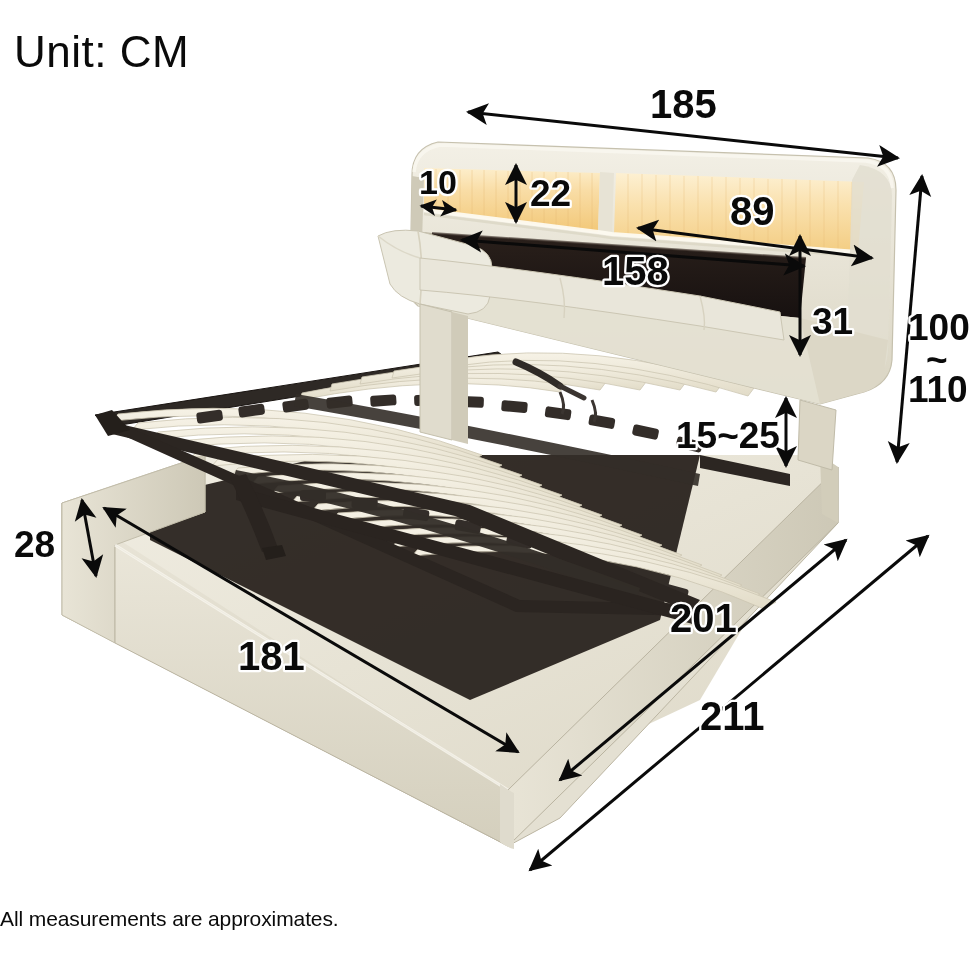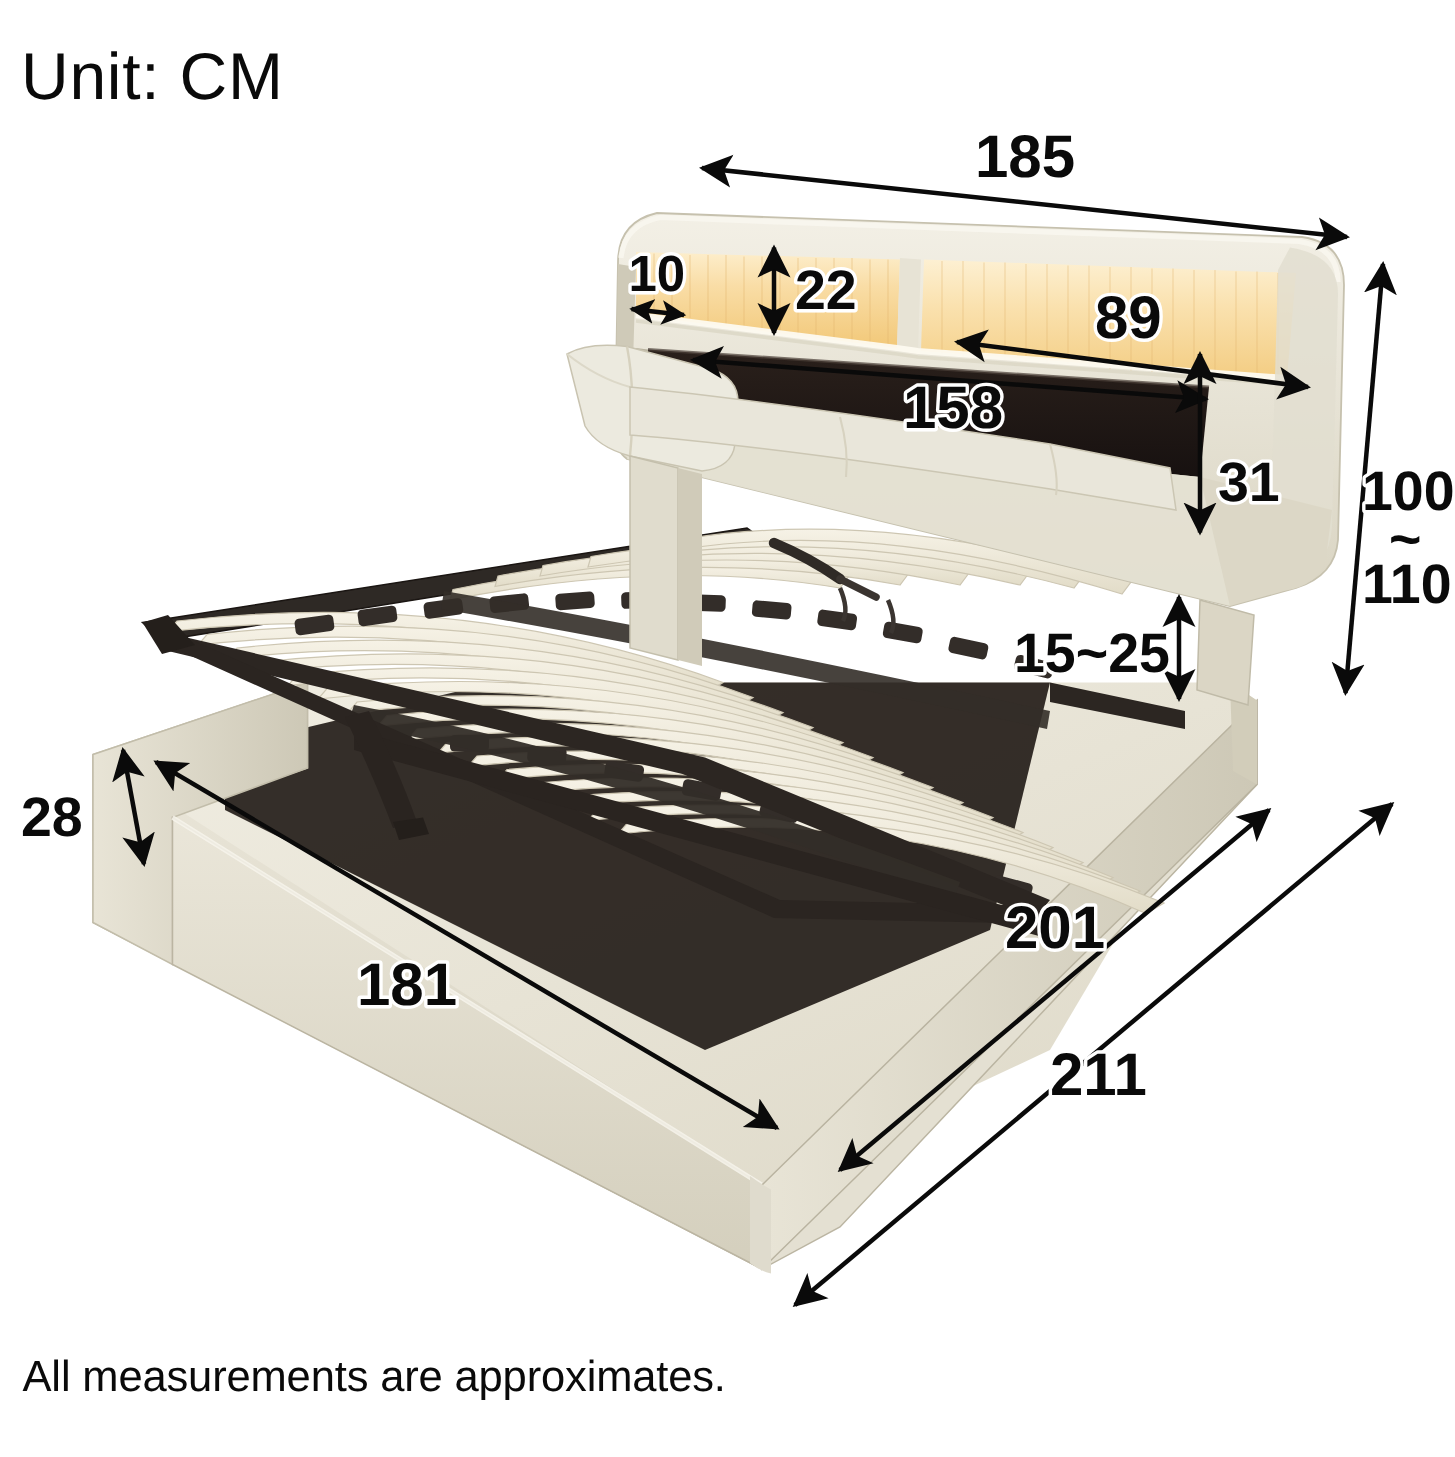--- a/index.html
+++ b/index.html
@@ -10,22 +10,22 @@
   }
   #stage{position:absolute;inset:0;}
 
   
   .unit-title{
     position:absolute;left:14px;top:10px;
     font-size:44px;font-weight:400;letter-spacing:.5px;
     color:#0a0a0a;line-height:1;white-space:nowrap;margin-top:20px;
   }
   .footer{
-    position:absolute;left:15px;top:903px;width:950px;
-    font-size:29px;line-height:31px;color:#0a0a0a;
+    position:absolute;left:0;top:903px;width:950px;
+    font-size:21px;line-height:31px;color:#0a0a0a;
     letter-spacing:-.1px;
   }
   .footer div{white-space:nowrap;}
 
   
   #art{position:absolute;left:0;top:0;width:970px;height:971px;}
 
   
   .dimtext{
     font-family:"Liberation Sans", sans-serif;

